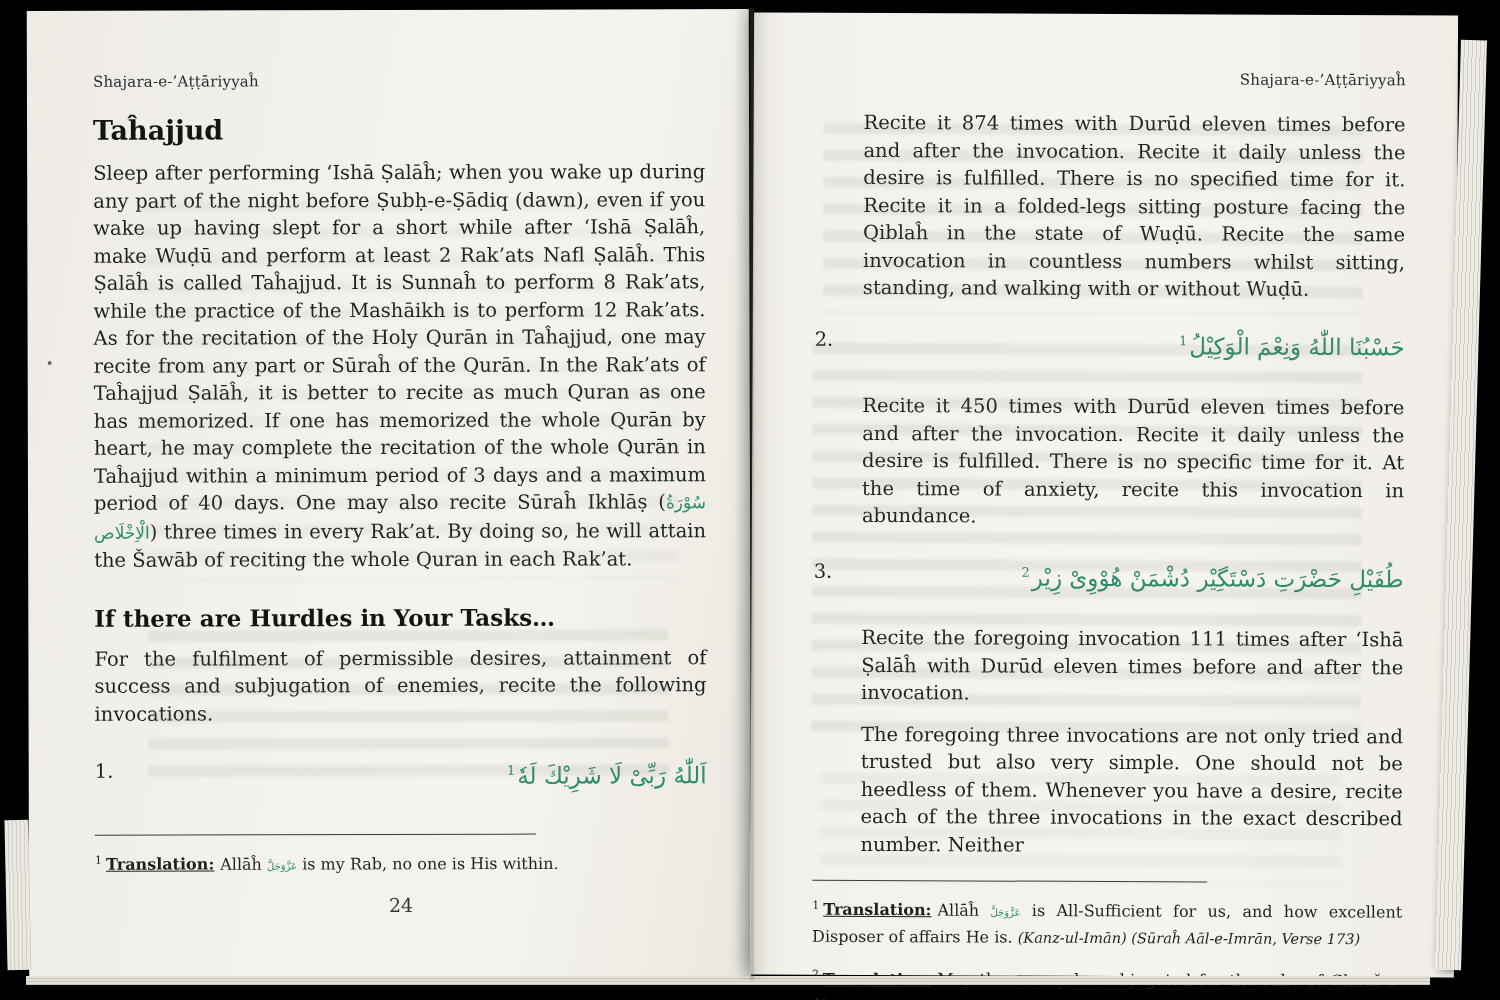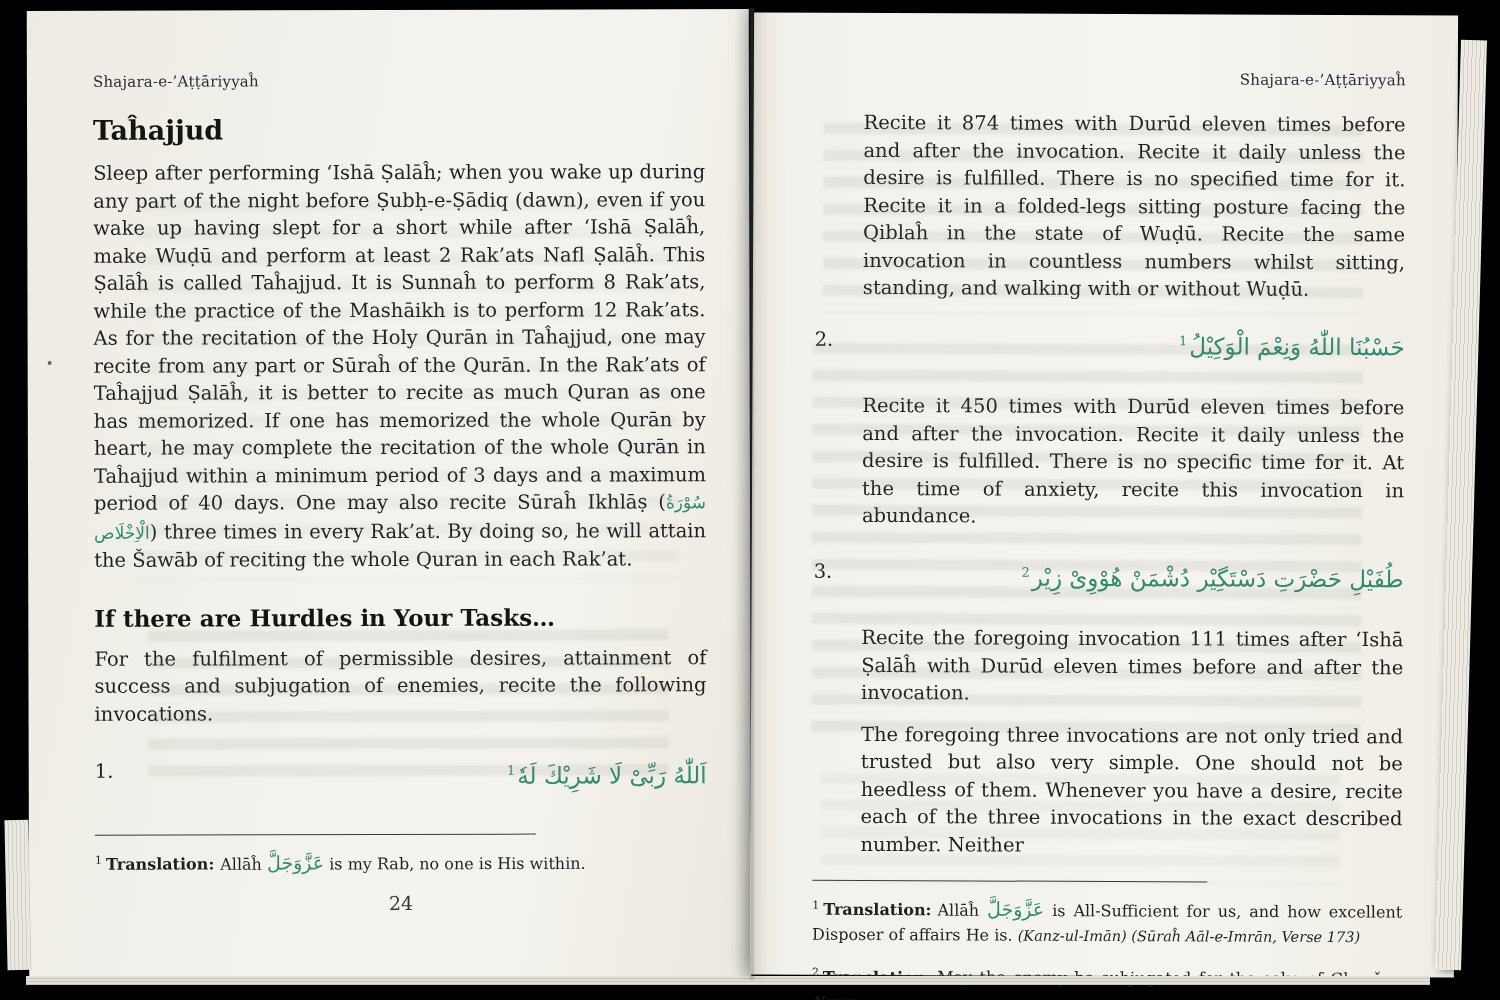--- a/index.html
+++ b/index.html
@@ -20,22 +20,22 @@
   .inv-row{display:flex;justify-content:space-between;align-items:flex-start;margin-top:32px;}
   .inv-num{font-size:19.5px;}
   .arabic{font-family:"DejaVu Sans","Liberation Sans",sans-serif;color:#2e8c6e;}
   .inv-arabic{font-size:23px;line-height:1.5;display:inline-block;}
   .inline-arabic{font-size:17px;}
   .fn-ref{font-size:13px;color:#2e8c6e;vertical-align:super;margin-right:2px;font-family:"DejaVu Serif",serif;}
   .footnote-rule{border:0;border-top:1.6px solid #3c3a36;width:72%;margin:40px 0 0 0;}
   .right-page .footnote-rule{margin-top:22px;width:67%;}
   .footnote{font-size:16px;line-height:25px;margin-top:12px;text-align:justify;}
   .footnote sup{font-size:11px;margin-right:4px;}
-  .footnote b{margin-right:6px;}
-  .honorific{font-size:19px;}
+  .footnote b{margin-right:6px;text-decoration:underline;}
+  .honorific{font-size:10px;}
   .fn-source{font-style:italic;font-size:14.5px;}
   .page-number{text-align:center;font-size:19px;color:#38362f;margin-top:16px;}
   
   .ghost{position:absolute;pointer-events:none;filter:blur(1.6px);
     background:repeating-linear-gradient(to bottom,rgba(104,104,94,.10) 0 11px,rgba(0,0,0,0) 11px 27px);}
   .ghost.soft{background:repeating-linear-gradient(to bottom,rgba(104,104,94,.06) 0 11px,rgba(0,0,0,0) 11px 27px);}
   
   .spine{position:absolute;left:735px;top:8px;width:34px;height:972px;z-index:6;pointer-events:none;
     background:linear-gradient(to right,rgba(0,0,0,0) 0%,rgba(60,60,55,.10) 40%,rgba(90,90,84,.38) 50%,rgba(60,60,55,.08) 60%,rgba(0,0,0,0) 100%);}
   .stack-right{position:absolute;left:1448px;top:40px;width:26px;height:930px;transform:rotate(1.6deg);z-index:1;

